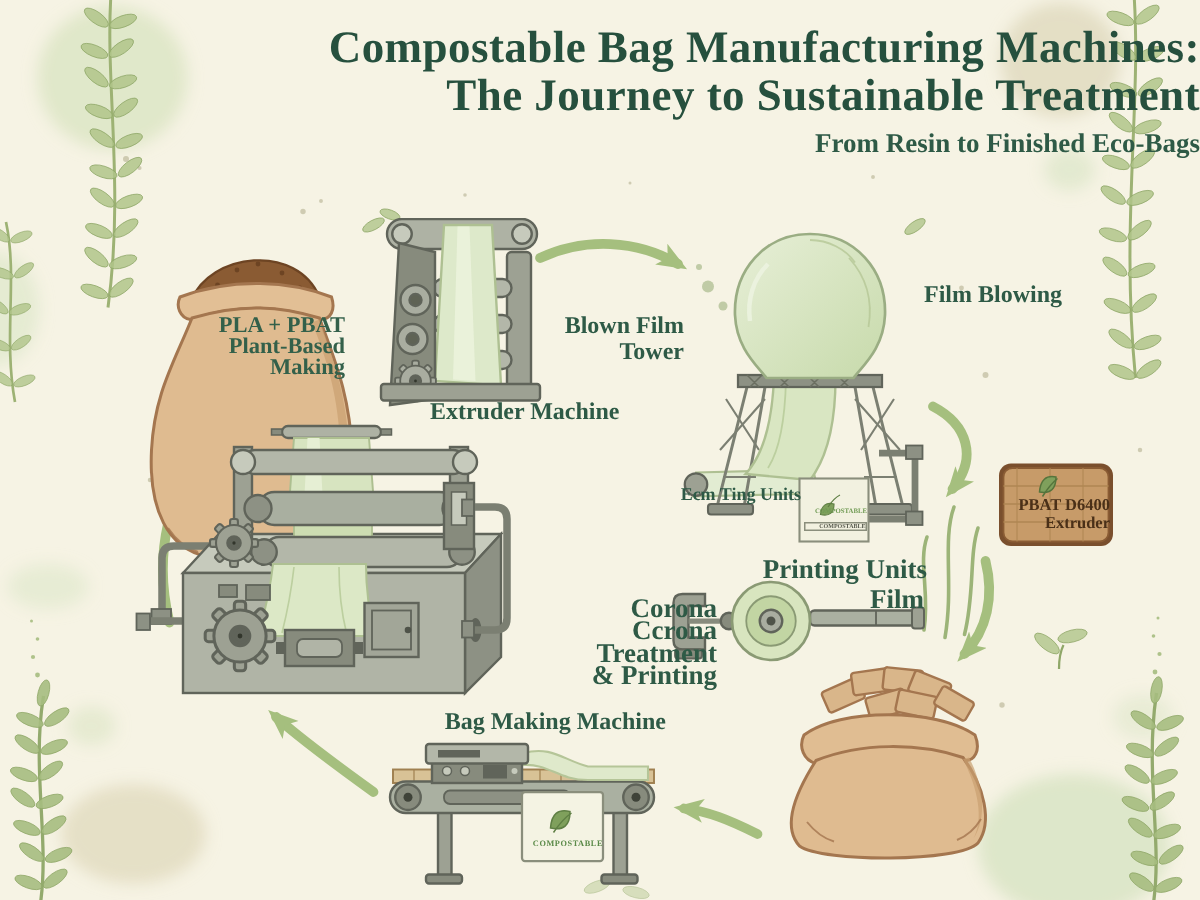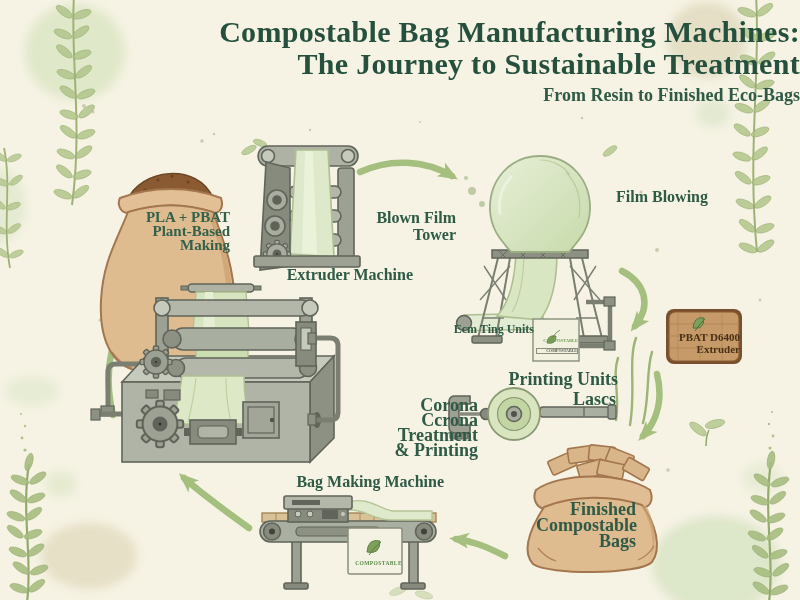--- a/index.html
+++ b/index.html
@@ -404,33 +404,28 @@
 </div>
 
 <div class="lbl converting-lbl">Ecm Ting Units</div>
 
 <div class="lbl astm-lbl">
   <div>PBAT D6400</div>
   <div>Extruder</div>
 </div>
 
 <div class="lbl lbl-15 printing-lbl">Printing Units</div>
-<div class="lbl lbl-15 lascs-lbl">Lascs</div>
+<div class="lbl lbl-15 lascs-lbl">Film</div>
 
 <div class="lbl lbl-16 bagmachine-lbl">Bag Making Machine</div>
 
 <div class="lbl lbl-15 corona-lbl">
   <div>Corona</div>
   <div>Ccrona Treatment</div>
   <div>&amp; Printing</div>
 </div>
 
-<div class="lbl lbl-15 finished-lbl">
-  <div>Finished</div>
-  <div>Compostable</div>
-  <div>Bags</div>
-</div>
 
 <div class="lbl bagprint-lbl">COMPOSTABLE</div>
 <div class="lbl signprint1">COMPOSTABLE</div>
 <div class="lbl signprint2">COMPOSTABLE</div>
 
 </div>
 
 </body></html>

